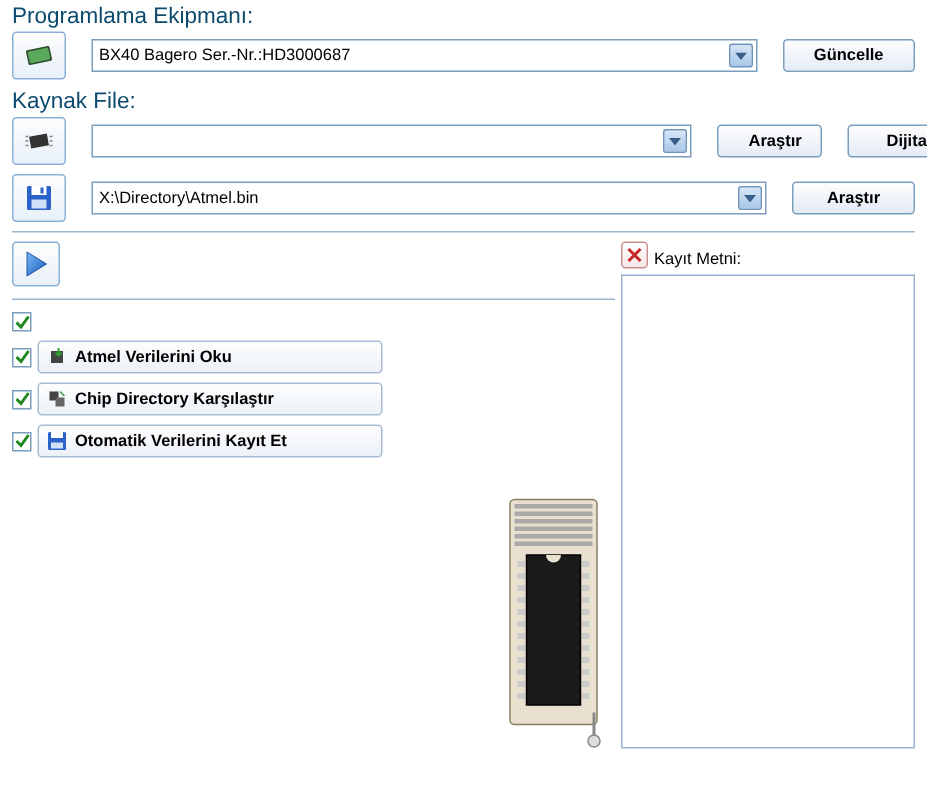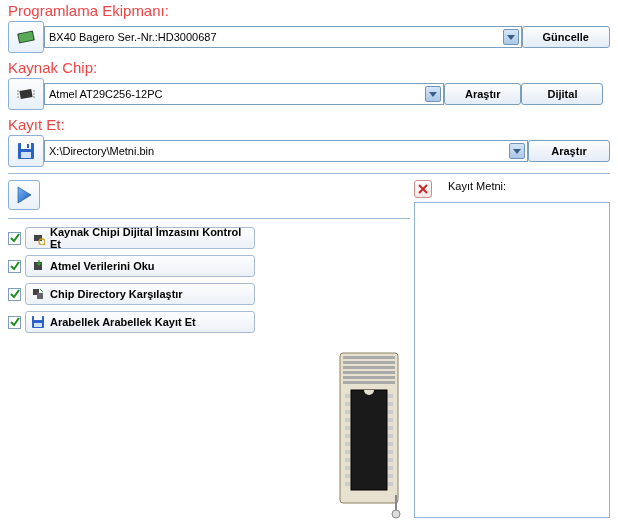--- a/index.html
+++ b/index.html
@@ -7,27 +7,27 @@
     font-family: Tahoma, Arial, sans-serif;
     font-size: 11px;
     background: #fff;
     width: 618px;
     height: 532px;
     overflow: hidden;
   }
   .section { padding: 2px 8px 0 8px; }
   .section-label {
     font-size: 15px;
-    color: #ef4444;
+    color: #0c4a6e;
     margin-bottom: 2px;
   }
   .row {
     display: flex;
     align-items: center;
-    gap: 0;
+    gap: 17px;
     margin-bottom: 4px;
   }
   .icon-btn {
     width: 36px; height: 32px;
     border: 1px solid #8ab0d9;
     border-radius: 3px;
     background: linear-gradient(#fdfdfd,#e8f0f9);
     display: flex; align-items: center; justify-content: center;
     cursor: pointer;
     flex-shrink: 0;
@@ -115,22 +115,22 @@
   }
   .step-icon { width:16px; height:16px; display:flex; align-items:center; justify-content:center; flex-shrink:0; }
 
   .right-pane {
     width: 196px;
     display:flex;
     flex-direction: column;
     margin-left: 4px;
   }
   .log-header {
-    display:flex; align-items:flex-start;
-    gap: 16px;
+    display:flex; align-items:flex-end;
+    gap: 4px;
     font-size: 11px;
     padding: 2px 0 4px 0;
   }
   .close-icon {
     width:18px; height:18px;
     border:1px solid #c98f8f;
     border-radius:3px;
     background: linear-gradient(#fff,#f7e7e7);
     display:flex; align-items:center; justify-content:center;
     cursor:pointer;
@@ -164,61 +164,59 @@
         <svg width="8" height="5">
             <path d="M0 0 L8 0 L4 5 Z" fill="#3a5d89"></path>
           </svg>
       </div>
     </div>
     <button class="btn">Güncelle</button>
   </div>
 </div>
 
 <div class="section">
-  <div class="section-label">Kaynak Chip:</div>
+  <div class="section-label">Kaynak File:</div>
   <div class="row">
     <div class="icon-btn">
       <svg width="22" height="22" viewBox="0 0 22 22">
         <rect x="5" y="7" width="12" height="8" fill="#333" transform="rotate(-10 11 11)"></rect>
         <g stroke="#888" stroke-width="1">
           <line x1="4" y1="8" x2="2" y2="8"></line>
             <line x1="4" y1="11" x2="2" y2="11"></line>
             <line x1="4" y1="14" x2="2" y2="14"></line>
           <line x1="18" y1="8" x2="20" y2="8"></line>
             <line x1="18" y1="11" x2="20" y2="11"></line>
             <line x1="18" y1="14" x2="20" y2="14"></line>
         </g>
       </svg>
     </div>
     <div class="combo" style="flex:0 0 400px">
-      <span>Atmel AT29C256-12PC</span>
       <div class="arrow">
         <svg width="8" height="5">
             <path d="M0 0 L8 0 L4 5 Z" fill="#3a5d89"></path>
           </svg>
       </div>
     </div>
     <button class="btn" style="min-width:70px">Araştır</button>
     <button class="btn">Dijital</button>
   </div>
 </div>
 
 <div class="section">
-  <div class="section-label">Kayıt Et:</div>
   <div class="row">
     <div class="icon-btn">
       <svg width="22" height="22" viewBox="0 0 22 22">
         <rect x="3" y="3" width="16" height="16" rx="1" fill="#2a62c9"></rect>
         <rect x="6" y="3" width="10" height="6" fill="#fff"></rect>
         <rect x="6" y="12" width="10" height="6" fill="#cfe0f7"></rect>
         <rect x="12" y="4" width="2" height="4" fill="#2a62c9"></rect>
       </svg>
     </div>
     <div class="combo">
-      <span>X:\Directory\Metni.bin</span>
+      <span>X:\Directory\Atmel.bin</span>
       <div class="arrow">
         <svg width="8" height="5">
             <path d="M0 0 L8 0 L4 5 Z" fill="#3a5d89"></path>
           </svg>
       </div>
     </div>
     <button class="btn">Araştır</button>
   </div>
 </div>
 
@@ -240,30 +238,20 @@
     <div class="divider" style="margin:0 0 6px 0"></div>
 
     <div class="step-list">
 
       <div class="step-row">
         <div class="checkbox">
           <svg width="10" height="10">
               <path d="M1 5 L4 8 L9 1" stroke="#1e8a1e" stroke-width="2" fill="none"></path>
             </svg>
         </div>
-        <button class="step-btn">
-          <span class="step-icon">
-            <svg width="14" height="14">
-                <rect x="3" y="4" width="8" height="6" fill="#444"></rect>
-                <circle cx="11" cy="11" r="3" fill="none" stroke="#c9a227" stroke-width="1.3"></circle>
-                <line x1="13" y1="13" x2="15" y2="15" stroke="#c9a227" stroke-width="1.3"></line>
-              </svg>
-          </span>
-          <span>Kaynak Chipi Dijital İmzasını Kontrol Et</span>
-        </button>
       </div>
 
       <div class="step-row">
         <div class="checkbox">
           <svg width="10" height="10">
               <path d="M1 5 L4 8 L9 1" stroke="#1e8a1e" stroke-width="2" fill="none"></path>
             </svg>
         </div>
         <button class="step-btn">
           <span class="step-icon">
@@ -301,21 +289,21 @@
             </svg>
         </div>
         <button class="step-btn">
           <span class="step-icon">
             <svg width="14" height="14">
                 <rect x="1" y="1" width="12" height="12" rx="1" fill="#2a62c9"></rect>
                 <rect x="3" y="1" width="8" height="4" fill="#fff"></rect>
                 <rect x="3" y="8" width="8" height="4" fill="#cfe0f7"></rect>
               </svg>
           </span>
-          <span>Arabellek Arabellek Kayıt Et</span>
+          <span>Otomatik Verilerini Kayıt Et</span>
         </button>
       </div>
 
     </div>
 
     <div class="zif-socket">
       <svg width="70" height="170" viewBox="0 0 70 170">
         <rect x="6" y="3" width="58" height="150" rx="3" fill="#e9e1cf" stroke="#8a8060" stroke-width="1"></rect>
         <g fill="#aaa">
 

